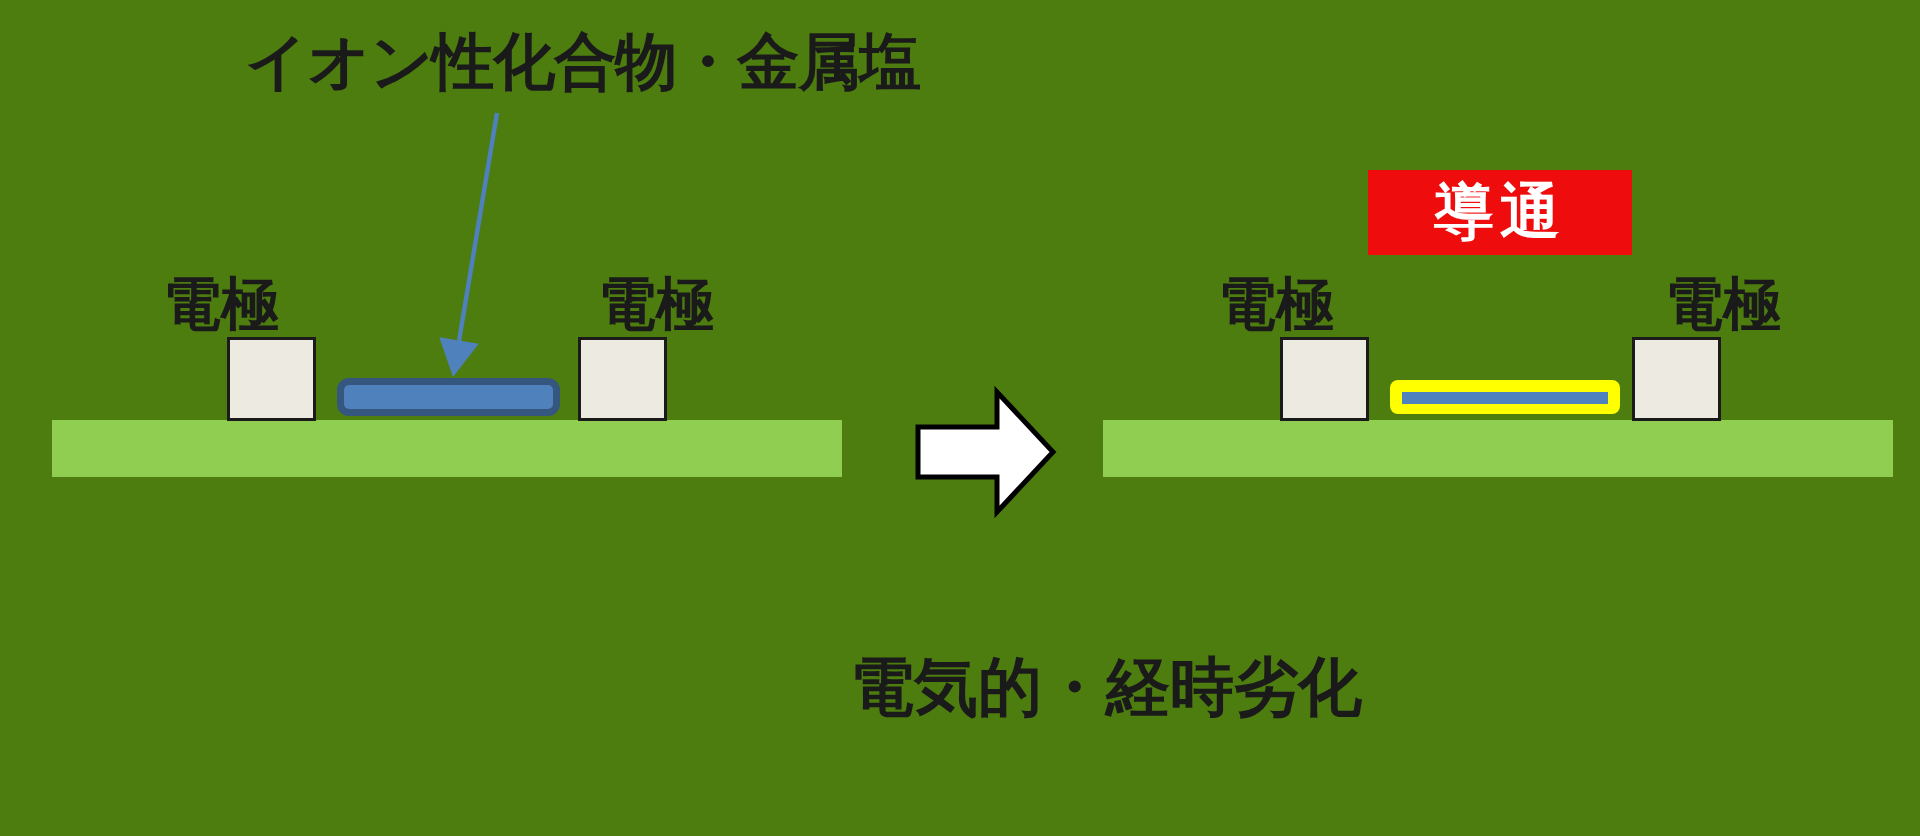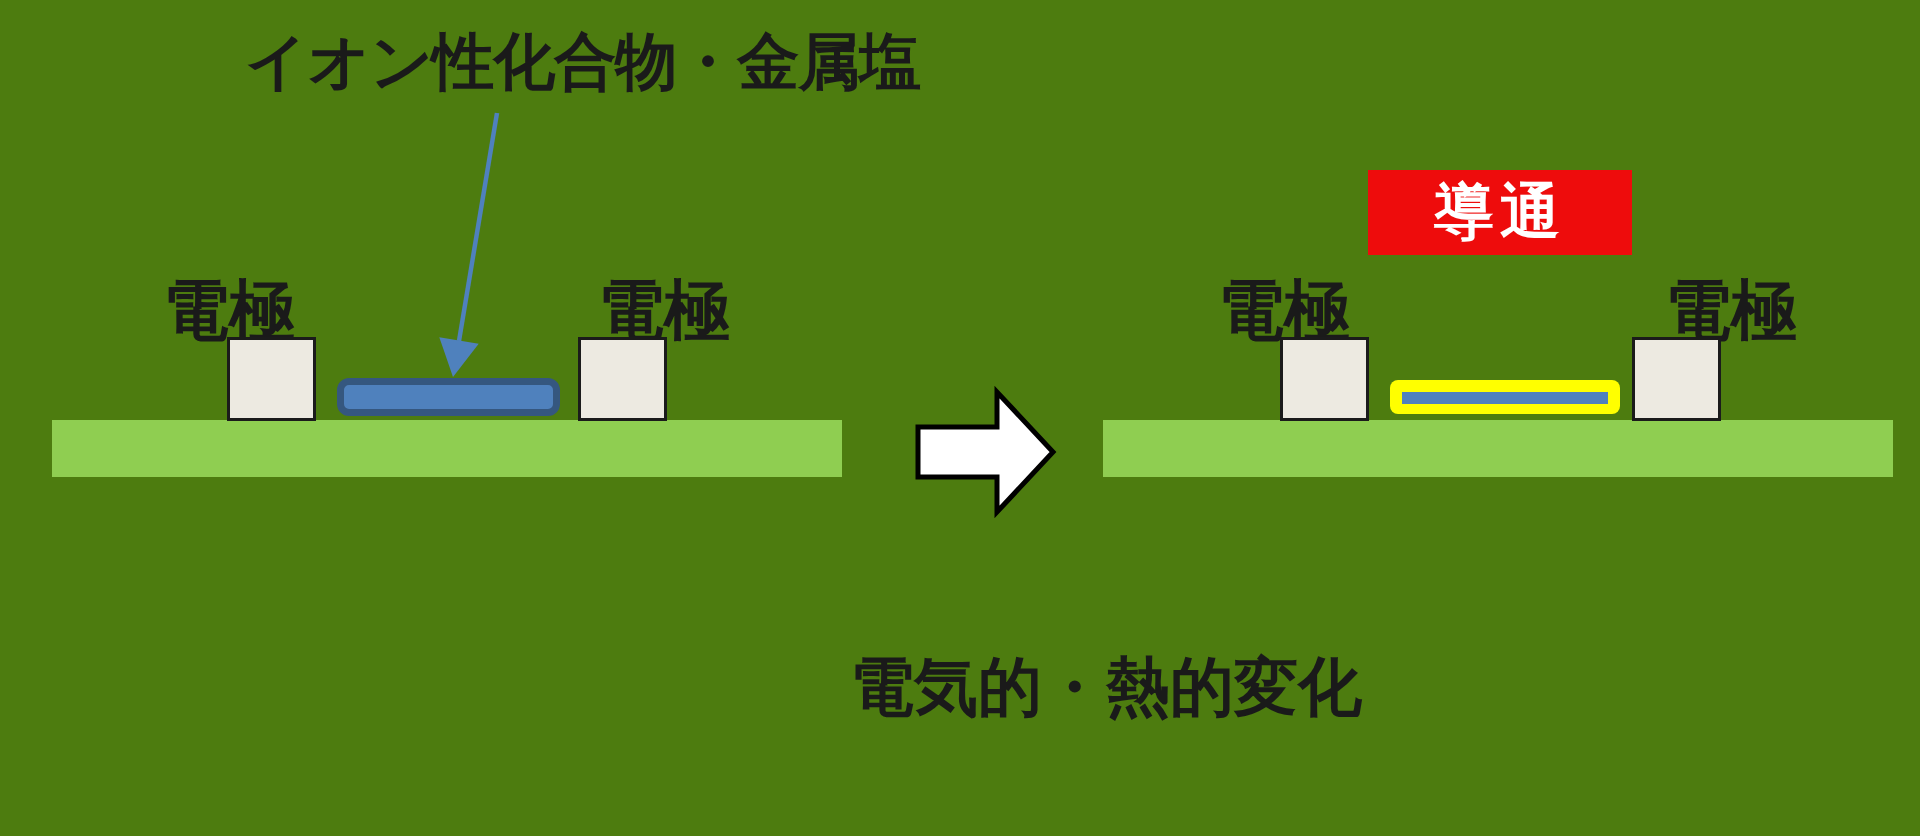--- a/index.html
+++ b/index.html
@@ -23,21 +23,21 @@
   .title {
     position: absolute;
     left: 245px;
     top: 20px;
     font-size: 62px;
     letter-spacing: -1px;
   }
   .electrode-label {
     position: absolute;
     top: 266px;
-    font-size: 66px;
+    font-size: 58px;
   }
   .lbl-l1 { left: 163px; }
   .lbl-l2 { left: 598px; }
   .lbl-r1 { left: 1218px; }
   .lbl-r2 { left: 1665px; }
 
   .substrate {
     position: absolute;
     top: 420px;
     width: 790px;
@@ -164,16 +164,16 @@
       <line x1="497" y1="113" x2="459" y2="341" stroke="#4f81bd" stroke-width="4.5"></line>
       <polygon points="453,377 478.7,343.8 439.3,337.2" fill="#4f81bd"></polygon>
     </g>
 
     <g>
       <polygon points="918,427 997,427 997,392 1053,452 997,512 997,477 918,477" fill="#ffffff" stroke="#000000" stroke-width="5" stroke-linejoin="miter"></polygon>
     </g>
   </svg>
 
   <div class="jp caption">
-    <div>電気的・熱的変化</div>
+    <div>電気的・経時劣化</div>
   </div>
 
 </div>
 
 </body></html>

